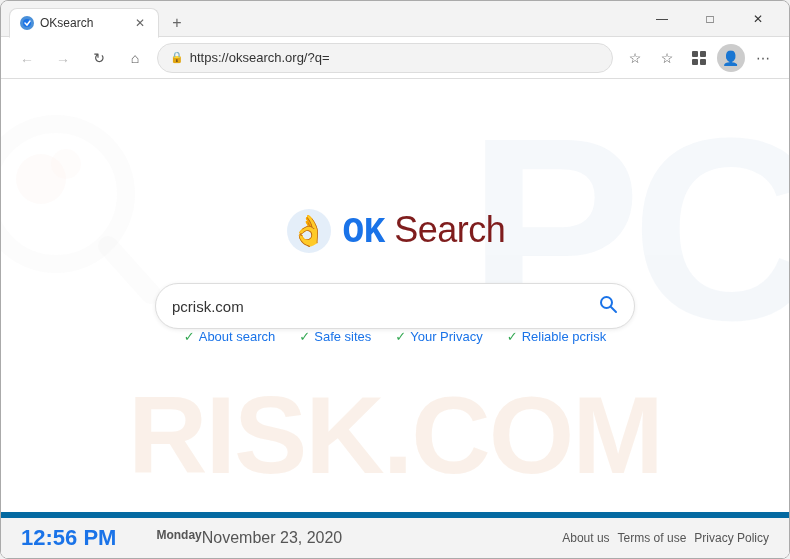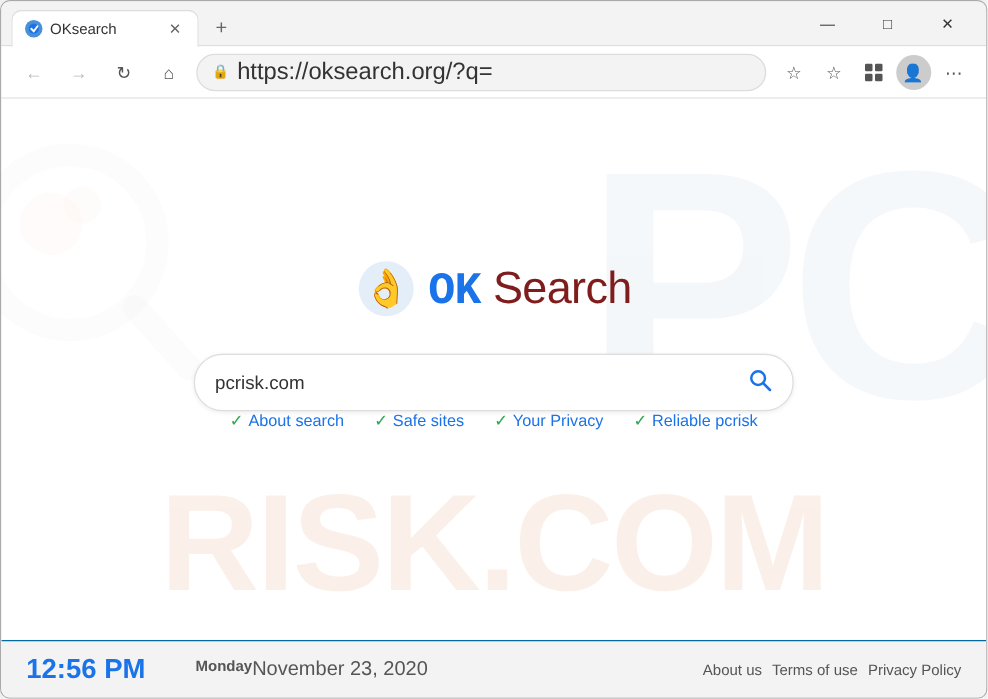--- a/index.html
+++ b/index.html
@@ -129,21 +129,21 @@
       background: #f3f3f3;
       border: 1px solid #ddd;
       border-radius: 20px;
       height: 30px;
       display: flex;
       align-items: center;
       padding: 0 12px;
       gap: 6px;
     }
     .lock-icon { font-size: 11px; color: #555; }
-    .address-text { font-size: 19px; color: #333; flex: 1; }
+    .address-text { font-size: 13px; color: #333; flex: 1; }
     .addr-actions { display: flex; align-items: center; gap: 4px; }
     .addr-btn {
       width: 28px;
       height: 28px;
       display: flex;
       align-items: center;
       justify-content: center;
       font-size: 14px;
       color: #555;
       cursor: pointer;
@@ -277,21 +277,21 @@
     }
     .feature-label {
       color: #1a73e8;
       font-weight: 500;
     }
 
     
     .footer {
       height: 46px;
       background: #f3f3f3;
-      border-top: 1px solid #0369a1;
+      border-top: 6px solid #0369a1;
       display: flex;
       align-items: center;
       padding: 0 20px;
       position: relative;
       z-index: 2;
     }
     .footer-time {
       font-size: 22px;
       font-weight: 700;
       color: #1a73e8;

